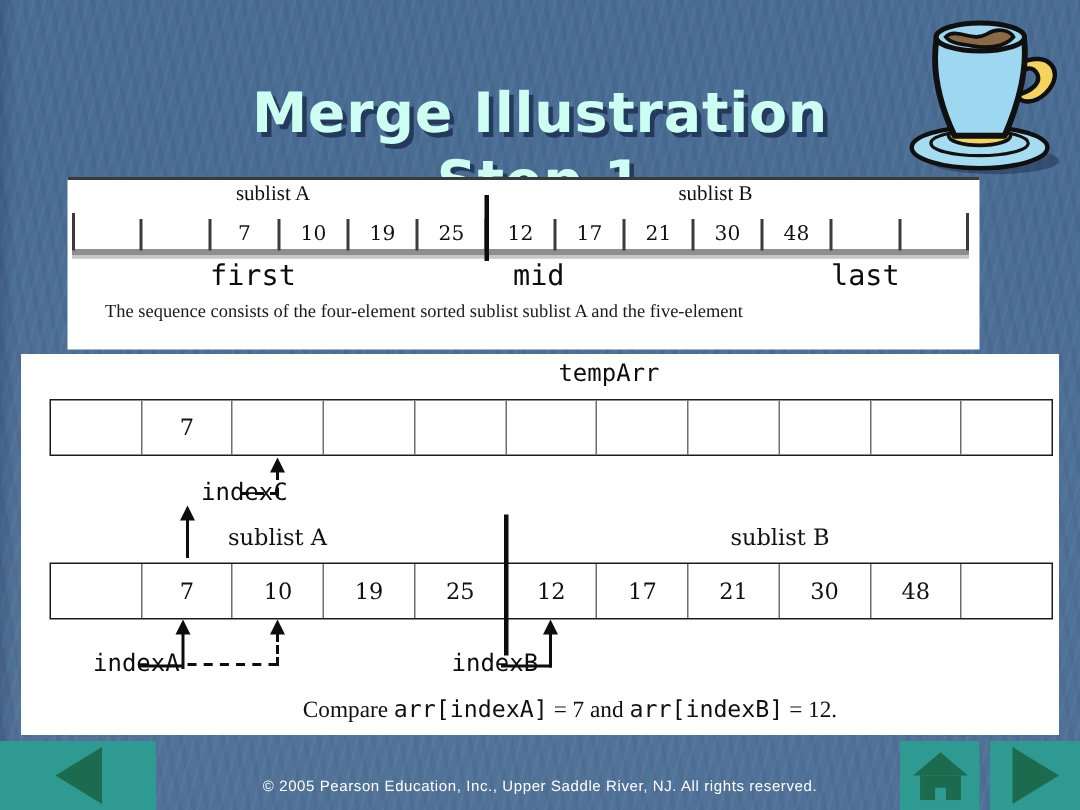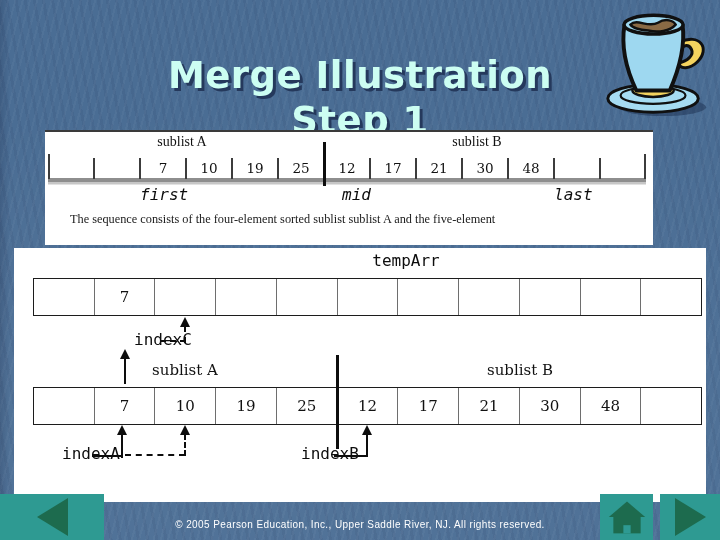--- a/index.html
+++ b/index.html
@@ -11,21 +11,21 @@
       radial-gradient(ellipse 900px 320px at 40% 78%, rgba(255,255,255,0.06), rgba(255,255,255,0)),
       repeating-linear-gradient(105deg, rgba(255,255,255,0.035) 0 2px, rgba(255,255,255,0) 2px 7px),
       repeating-linear-gradient(80deg, rgba(0,0,35,0.05) 0 3px, rgba(0,0,35,0) 3px 9px);
     font-family:"Liberation Sans", sans-serif;
   }
   .title{
     position:absolute;top:8px;left:0;width:720px;text-align:center;
     font-family:"DejaVu Sans", sans-serif;font-weight:bold;font-size:37px;line-height:45px;
     color:#ccfef2;text-shadow:3px 3px 0 #25395c;letter-spacing:0.5px;margin-top:45px;
   }
-  .panel{position:absolute;background:#ffffff;margin-top:12px;}
+  .panel{position:absolute;background:#ffffff;}
   .panel1{left:45px;top:118px;width:608px;height:113px;border-top:2px solid #3a3a3a;}
   .panel2{left:14px;top:236px;width:692px;height:254px;}
 
   
   .tick-row{position:absolute;left:3px;top:20px;width:598px;height:26px;display:flex;
     border-bottom:4px solid #8e8e8e;box-shadow:0 2.5px 0 #c6c6c6;}
   .tick-row::before,.tick-row::after{content:"";position:absolute;width:1.8px;height:25px;bottom:-1px;background:#3c3c3c;}
   .tick-row::before{left:0;}
   .tick-row::after{right:0;}
   .tcell{flex:1 1 0;position:relative;display:flex;align-items:flex-end;justify-content:center;
@@ -38,21 +38,21 @@
   .cell{flex:1 1 0;display:flex;align-items:center;justify-content:center;border-left:1.4px solid #6e6e6e;
     font-family:"DejaVu Serif", serif;font-size:15px;color:#111;min-width:0;}
   .cell:first-child{border-left:none;}
 
   .vline{position:absolute;width:2.2px;background:#0d0d0d;}
   .vdash{position:absolute;width:0;border-left:2.2px dashed #0d0d0d;}
   .hline{position:absolute;height:2.2px;background:#0d0d0d;}
   .hdash{position:absolute;height:0;border-top:2.2px dashed #0d0d0d;}
   .ah-up{position:absolute;width:0;height:0;border-left:5px solid transparent;border-right:5px solid transparent;border-bottom:10px solid #0d0d0d;}
   .mono-label{position:absolute;font-family:"DejaVu Sans Mono", monospace;font-size:16px;color:#0d0d0d;white-space:nowrap;padding-left:46px;}
-  .mono-small{position:absolute;font-family:"DejaVu Sans Mono", monospace;font-size:16px;color:#0d0d0d;white-space:nowrap;font-style:italic;}
+  .mono-small{position:absolute;font-family:"DejaVu Sans Mono", monospace;font-size:19px;color:#0d0d0d;white-space:nowrap;}
   .serif-label{position:absolute;font-family:"DejaVu Serif", serif;font-size:15px;color:#111;white-space:nowrap;}
   .serif-label-sm{position:absolute;font-family:"Liberation Serif", serif;font-size:14px;color:#111;white-space:nowrap;}
   .caption{position:absolute;left:25px;top:80px;width:565px;font-family:"Liberation Serif", serif;
     font-size:12.3px;line-height:15.5px;color:#1a1a1a;}
   .caption .code{font-family:"DejaVu Sans Mono", monospace;font-size:12.5px;}
   .compare{position:absolute;left:140px;top:228px;width:452px;text-align:center;
     font-family:"Liberation Serif", serif;font-size:15.5px;color:#111;white-space:nowrap;}
   .compare .code{font-family:"DejaVu Sans Mono", monospace;font-size:15.5px;}
 
   .navbtn{position:absolute;background:#2e9a92;display:flex;align-items:center;justify-content:center;cursor:pointer;}
@@ -161,20 +161,21 @@
     <div class="vdash" style="left:170px;top:186px;height:22px;"></div>
     <div class="mono-label" style="left:2px;top:196px;">indexA</div>
     <div class="hline" style="left:78px;top:207px;width:30px;"></div>
     <div class="hdash" style="left:111px;top:206px;width:60px;"></div>
 
     <div class="mono-label" style="left:241px;top:196px;">indexB</div>
     <div class="hline" style="left:320px;top:207px;width:34px;"></div>
     <div class="ah-up" style="left:348px;top:177px;"></div>
     <div class="vline" style="left:352px;top:186px;height:23px;"></div>
 
+    <div class="compare"><span>Compare </span><span class="code">arr[indexA]</span><span> = 7 and </span><span class="code">arr[indexB]</span><span> = 12.</span></div>
   </div>
 
   <div class="navbtn" style="left:0;top:494px;width:104px;height:46px;">
     <div class="tri-left"></div>
   </div>
   <div class="navbtn" style="left:600px;top:494px;width:53px;height:46px;">
     <svg width="40" height="40" viewBox="0 0 44 44">
       <polygon points="22,5 42,22 2,22" fill="#1d6b4e"></polygon>
       <rect x="7" y="22" width="30" height="18" fill="#1d6b4e"></rect>
       <rect x="18" y="31" width="8" height="9" fill="#2e9a92"></rect>

